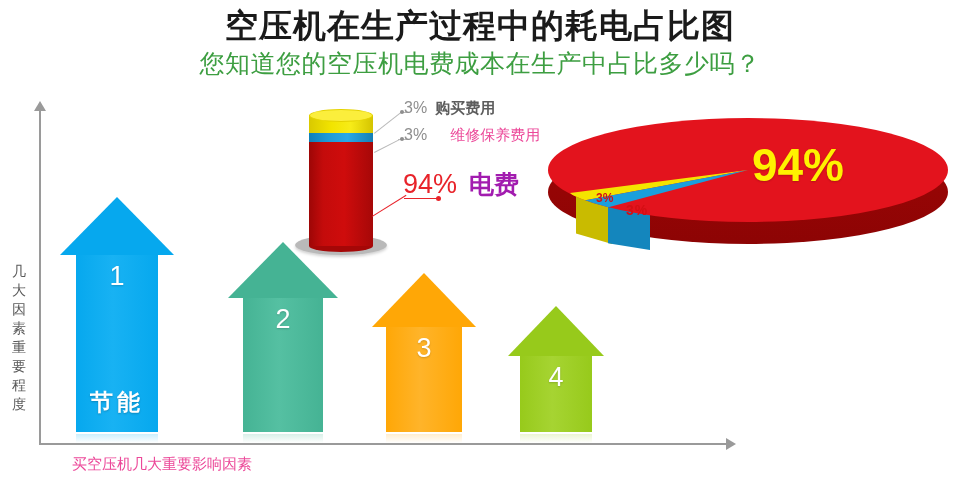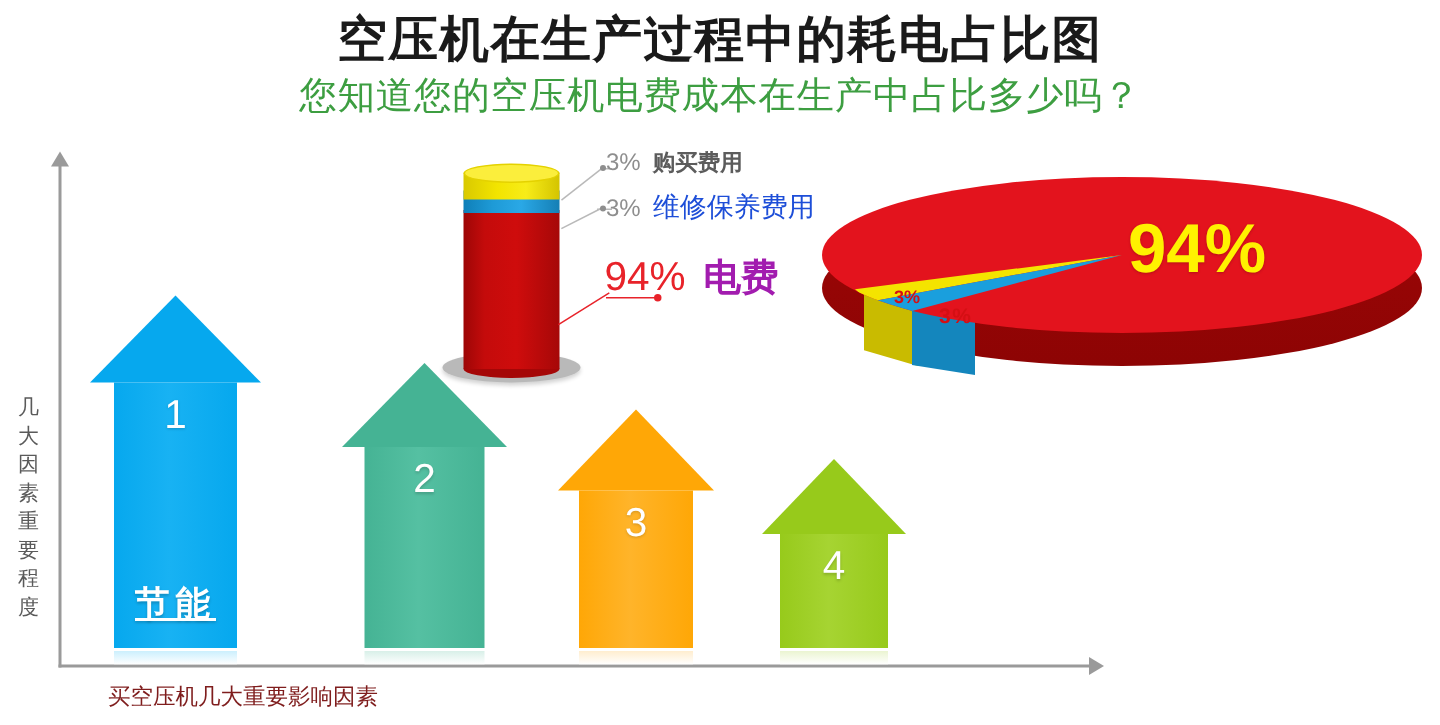--- a/index.html
+++ b/index.html
@@ -53,21 +53,21 @@
   }
   .axis-y-label{
     position:absolute;left:8px;top:262px;
     width:22px;
     font-size:14px;line-height:19px;color:#5a5a5a;
     text-align:center;
     letter-spacing:0;
   }
   .axis-x-label{
     position:absolute;left:72px;top:455px;
-    font-size:15px;color:#7f1d1d;
+    font-size:15px;color:#ec4899;
     white-space:nowrap;
   }
 
   
   .arrow{position:absolute;bottom:40px;}
   .arrow .head{
     width:0;height:0;margin:0 auto;
     border-left-style:solid;border-right-style:solid;
     border-left-color:transparent;border-right-color:transparent;
     border-bottom-style:solid;
@@ -78,21 +78,20 @@
     text-align:center;
     font-size:27px;color:#ffffff;font-weight:400;
     text-shadow:0 1px 2px rgba(0,0,0,.18);
   }
   .arrow .lab{
     position:absolute;left:0;right:0;bottom:14px;
     text-align:center;
     font-size:23px;color:#ffffff;font-weight:bold;
     letter-spacing:4px;
     text-shadow:0 1px 2px rgba(0,0,0,.22);
-    text-decoration:underline;
   }
   .arrow .refl{
     margin:2px auto 0;
     opacity:.45;
   }
 
   
   .cyl{position:absolute;left:305px;top:120px;width:72px;height:135px;}
   .cyl .base{
     position:absolute;left:-10px;bottom:0;width:92px;height:20px;
@@ -120,21 +119,21 @@
     position:absolute;left:4px;top:120px;width:64px;height:12px;
     background:#a50707;border-radius:50%;
   }
 
   
   .callout{position:absolute;white-space:nowrap;}
   .callout .pct{font-weight:400;}
   .co1{left:404px;top:99px;font-size:16px;color:#8e8e8e;}
   .co1 .txt{color:#5c5c5c;font-size:15px;margin-left:8px;font-weight:bold;}
   .co2{left:404px;top:126px;font-size:16px;color:#8e8e8e;}
-  .co2 .txt{color:#1d4ed8;font-size:18px;margin-left:8px;}
+  .co2 .txt{color:#ec4899;font-size:15px;margin-left:23px;}
   .co3{left:403px;top:168px;font-size:27px;color:#e8232a;font-weight:bold;}
   .co3 .txt{color:#a21caf;font-size:25px;margin-left:12px;}
 
   .lead{position:absolute;height:1px;background:#b9b9b9;transform-origin:0 0;}
   .lead-red{position:absolute;height:1px;background:#e8232a;transform-origin:0 0;}
   .dot{position:absolute;width:4px;height:4px;border-radius:50%;background:#8e8e8e;}
   .dot-red{position:absolute;width:5px;height:5px;border-radius:50%;background:#e8232a;}
 
   
   .pie{position:absolute;left:548px;top:118px;width:400px;height:126px;}

